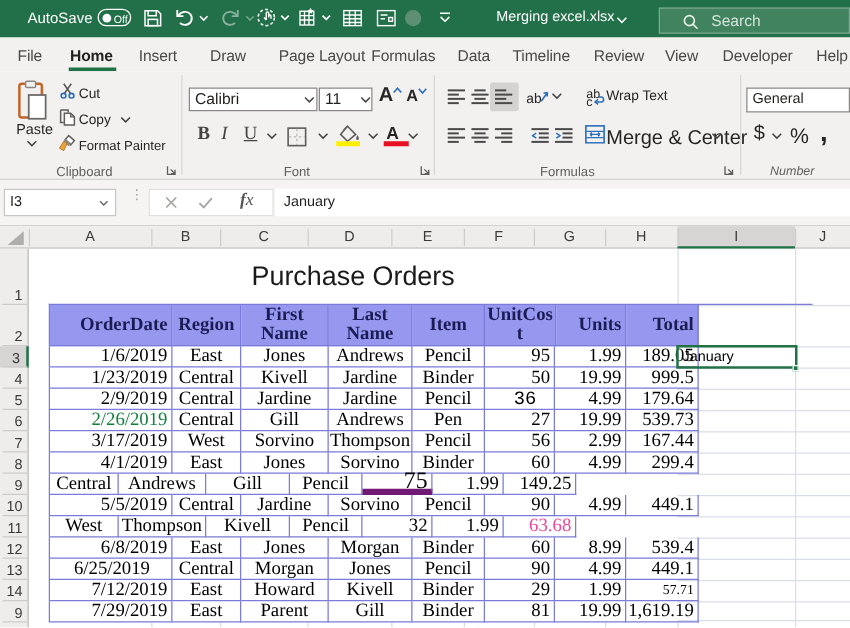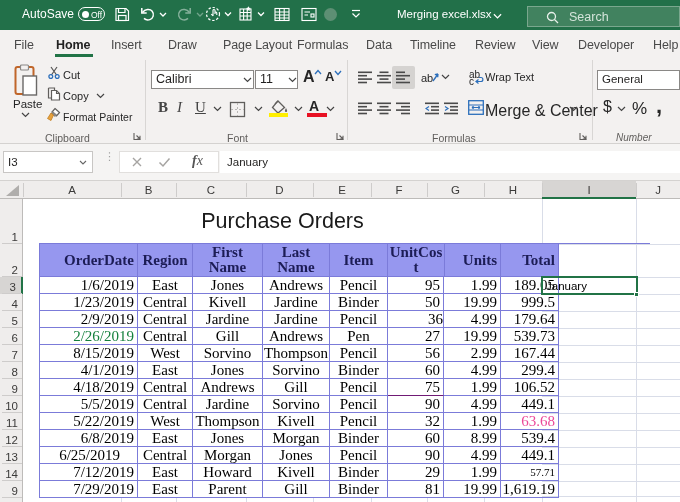--- a/index.html
+++ b/index.html
@@ -401,76 +401,74 @@
 <div style="width:56px;height:17px;border-right:1px solid #7b7bd9;border-bottom:1px solid #7b7bd9;font-size:15px;display:flex;align-items:center;justify-content:flex-end;padding-right:3px;color:#000;">50</div>
 <div style="width:57px;height:17px;border-right:1px solid #7b7bd9;border-bottom:1px solid #7b7bd9;font-size:15px;display:flex;align-items:center;justify-content:flex-end;padding-right:3px;color:#000;">19.99</div>
 <div style="width:58px;height:17px;border-right:1px solid #7b7bd9;border-bottom:1px solid #7b7bd9;font-size:15px;display:flex;align-items:center;justify-content:flex-end;padding-right:3px;color:#000;">999.5</div>
 </div>
 <div style="display:flex;border-left:1px solid #7b7bd9;">
 <div style="width:98px;height:17px;border-right:1px solid #7b7bd9;border-bottom:1px solid #7b7bd9;font-size:15px;display:flex;align-items:center;justify-content:flex-end;padding-right:3px;color:#000;">2/9/2019</div>
 <div style="width:55px;height:17px;border-right:1px solid #7b7bd9;border-bottom:1px solid #7b7bd9;font-size:15px;display:flex;align-items:center;justify-content:center;color:#000;">Central</div>
 <div style="width:70px;height:17px;border-right:1px solid #7b7bd9;border-bottom:1px solid #7b7bd9;font-size:15px;display:flex;align-items:center;justify-content:center;color:#000;">Jardine</div>
 <div style="width:67px;height:17px;border-right:1px solid #7b7bd9;border-bottom:1px solid #7b7bd9;font-size:15px;display:flex;align-items:center;justify-content:center;color:#000;">Jardine</div>
 <div style="width:58px;height:17px;border-right:1px solid #7b7bd9;border-bottom:1px solid #7b7bd9;font-size:15px;display:flex;align-items:center;justify-content:center;color:#000;">Pencil</div>
-<div style="width:56px;height:17px;border-right:1px solid #7b7bd9;border-bottom:1px solid #7b7bd9;font-size:15px;display:flex;align-items:center;justify-content:flex-end;padding-right:0;color:#000;">36</div>
+<div style="width:56px;height:17px;border-right:1px solid #7b7bd9;border-bottom:1px solid #7b7bd9;font-size:15px;display:flex;align-items:center;justify-content:flex-end;padding-right:14px;color:#000;font-family:Liberation Mono, monospace;">36</div>
 <div style="width:57px;height:17px;border-right:1px solid #7b7bd9;border-bottom:1px solid #7b7bd9;font-size:15px;display:flex;align-items:center;justify-content:flex-end;padding-right:3px;color:#000;">4.99</div>
 <div style="width:58px;height:17px;border-right:1px solid #7b7bd9;border-bottom:1px solid #7b7bd9;font-size:15px;display:flex;align-items:center;justify-content:flex-end;padding-right:3px;color:#000;">179.64</div>
 </div>
 <div style="display:flex;border-left:1px solid #7b7bd9;">
 <div style="width:98px;height:17px;border-right:1px solid #7b7bd9;border-bottom:1px solid #7b7bd9;font-size:15px;display:flex;align-items:center;justify-content:flex-end;padding-right:3px;color:#15803d;">2/26/2019</div>
 <div style="width:55px;height:17px;border-right:1px solid #7b7bd9;border-bottom:1px solid #7b7bd9;font-size:15px;display:flex;align-items:center;justify-content:center;color:#000;">Central</div>
 <div style="width:70px;height:17px;border-right:1px solid #7b7bd9;border-bottom:1px solid #7b7bd9;font-size:15px;display:flex;align-items:center;justify-content:center;color:#000;">Gill</div>
 <div style="width:67px;height:17px;border-right:1px solid #7b7bd9;border-bottom:1px solid #7b7bd9;font-size:15px;display:flex;align-items:center;justify-content:center;color:#000;">Andrews</div>
 <div style="width:58px;height:17px;border-right:1px solid #7b7bd9;border-bottom:1px solid #7b7bd9;font-size:15px;display:flex;align-items:center;justify-content:center;color:#000;">Pen</div>
 <div style="width:56px;height:17px;border-right:1px solid #7b7bd9;border-bottom:1px solid #7b7bd9;font-size:15px;display:flex;align-items:center;justify-content:flex-end;padding-right:3px;color:#000;">27</div>
 <div style="width:57px;height:17px;border-right:1px solid #7b7bd9;border-bottom:1px solid #7b7bd9;font-size:15px;display:flex;align-items:center;justify-content:flex-end;padding-right:3px;color:#000;">19.99</div>
 <div style="width:58px;height:17px;border-right:1px solid #7b7bd9;border-bottom:1px solid #7b7bd9;font-size:15px;display:flex;align-items:center;justify-content:flex-end;padding-right:3px;color:#000;">539.73</div>
 </div>
 <div style="display:flex;border-left:1px solid #7b7bd9;">
-<div style="width:98px;height:17px;border-right:1px solid #7b7bd9;border-bottom:1px solid #7b7bd9;font-size:15px;display:flex;align-items:center;justify-content:flex-end;padding-right:3px;color:#000;">8/15/2019</div>
+<div style="width:98px;height:17px;border-right:1px solid #7b7bd9;border-bottom:1px solid #7b7bd9;font-size:15px;display:flex;align-items:center;justify-content:flex-end;padding-right:3px;color:#000;">3/17/2019</div>
 <div style="width:55px;height:17px;border-right:1px solid #7b7bd9;border-bottom:1px solid #7b7bd9;font-size:15px;display:flex;align-items:center;justify-content:center;color:#000;">West</div>
 <div style="width:70px;height:17px;border-right:1px solid #7b7bd9;border-bottom:1px solid #7b7bd9;font-size:15px;display:flex;align-items:center;justify-content:center;color:#000;">Sorvino</div>
 <div style="width:67px;height:17px;border-right:1px solid #7b7bd9;border-bottom:1px solid #7b7bd9;font-size:15px;display:flex;align-items:center;justify-content:center;color:#000;">Thompson</div>
 <div style="width:58px;height:17px;border-right:1px solid #7b7bd9;border-bottom:1px solid #7b7bd9;font-size:15px;display:flex;align-items:center;justify-content:center;color:#000;">Pencil</div>
 <div style="width:56px;height:17px;border-right:1px solid #7b7bd9;border-bottom:1px solid #7b7bd9;font-size:15px;display:flex;align-items:center;justify-content:flex-end;padding-right:3px;color:#000;">56</div>
 <div style="width:57px;height:17px;border-right:1px solid #7b7bd9;border-bottom:1px solid #7b7bd9;font-size:15px;display:flex;align-items:center;justify-content:flex-end;padding-right:3px;color:#000;">2.99</div>
 <div style="width:58px;height:17px;border-right:1px solid #7b7bd9;border-bottom:1px solid #7b7bd9;font-size:15px;display:flex;align-items:center;justify-content:flex-end;padding-right:3px;color:#000;">167.44</div>
 </div>
 <div style="display:flex;border-left:1px solid #7b7bd9;">
 <div style="width:98px;height:17px;border-right:1px solid #7b7bd9;border-bottom:1px solid #7b7bd9;font-size:15px;display:flex;align-items:center;justify-content:flex-end;padding-right:3px;color:#000;">4/1/2019</div>
 <div style="width:55px;height:17px;border-right:1px solid #7b7bd9;border-bottom:1px solid #7b7bd9;font-size:15px;display:flex;align-items:center;justify-content:center;color:#000;">East</div>
 <div style="width:70px;height:17px;border-right:1px solid #7b7bd9;border-bottom:1px solid #7b7bd9;font-size:15px;display:flex;align-items:center;justify-content:center;color:#000;">Jones</div>
 <div style="width:67px;height:17px;border-right:1px solid #7b7bd9;border-bottom:1px solid #7b7bd9;font-size:15px;display:flex;align-items:center;justify-content:center;color:#000;">Sorvino</div>
 <div style="width:58px;height:17px;border-right:1px solid #7b7bd9;border-bottom:1px solid #7b7bd9;font-size:15px;display:flex;align-items:center;justify-content:center;color:#000;">Binder</div>
 <div style="width:56px;height:17px;border-right:1px solid #7b7bd9;border-bottom:1px solid #7b7bd9;font-size:15px;display:flex;align-items:center;justify-content:flex-end;padding-right:3px;color:#000;">60</div>
 <div style="width:57px;height:17px;border-right:1px solid #7b7bd9;border-bottom:1px solid #7b7bd9;font-size:15px;display:flex;align-items:center;justify-content:flex-end;padding-right:3px;color:#000;">4.99</div>
 <div style="width:58px;height:17px;border-right:1px solid #7b7bd9;border-bottom:1px solid #7b7bd9;font-size:15px;display:flex;align-items:center;justify-content:flex-end;padding-right:3px;color:#000;">299.4</div>
 </div>
 <div style="display:flex;border-left:1px solid #7b7bd9;">
-<div style="width:98px;height:17px;border-right:1px solid #7b7bd9;border-bottom:1px solid #7b7bd9;font-size:15px;display:flex;align-items:center;justify-content:flex-end;padding-right:3px;color:#000;">4/18/2019</div>
 <div style="width:55px;height:17px;border-right:1px solid #7b7bd9;border-bottom:1px solid #7b7bd9;font-size:15px;display:flex;align-items:center;justify-content:center;color:#000;">Central</div>
 <div style="width:70px;height:17px;border-right:1px solid #7b7bd9;border-bottom:1px solid #7b7bd9;font-size:15px;display:flex;align-items:center;justify-content:center;color:#000;">Andrews</div>
 <div style="width:67px;height:17px;border-right:1px solid #7b7bd9;border-bottom:1px solid #7b7bd9;font-size:15px;display:flex;align-items:center;justify-content:center;color:#000;">Gill</div>
 <div style="width:58px;height:17px;border-right:1px solid #7b7bd9;border-bottom:1px solid #7b7bd9;font-size:15px;display:flex;align-items:center;justify-content:center;color:#000;">Pencil</div>
-<div style="width:56px;height:17px;border-right:1px solid #7b7bd9;border-bottom:1px solid #701a75;font-size:15px;display:flex;align-items:center;justify-content:flex-end;padding-right:3px;color:#000;">75</div>
+<div style="width:56px;height:17px;border-right:1px solid #7b7bd9;border-bottom:5px solid #701a75;font-size:19px;display:flex;align-items:center;justify-content:flex-end;padding-right:3px;color:#000;">75</div>
 <div style="width:57px;height:17px;border-right:1px solid #7b7bd9;border-bottom:1px solid #7b7bd9;font-size:15px;display:flex;align-items:center;justify-content:flex-end;padding-right:3px;color:#000;">1.99</div>
-<div style="width:58px;height:17px;border-right:1px solid #7b7bd9;border-bottom:1px solid #7b7bd9;font-size:15px;display:flex;align-items:center;justify-content:flex-end;padding-right:3px;color:#000;">106.52</div>
+<div style="width:58px;height:17px;border-right:1px solid #7b7bd9;border-bottom:1px solid #7b7bd9;font-size:15px;display:flex;align-items:center;justify-content:flex-end;padding-right:3px;color:#000;">149.25</div>
 </div>
 <div style="display:flex;border-left:1px solid #7b7bd9;">
 <div style="width:98px;height:17px;border-right:1px solid #7b7bd9;border-bottom:1px solid #7b7bd9;font-size:15px;display:flex;align-items:center;justify-content:flex-end;padding-right:3px;color:#000;">5/5/2019</div>
 <div style="width:55px;height:17px;border-right:1px solid #7b7bd9;border-bottom:1px solid #7b7bd9;font-size:15px;display:flex;align-items:center;justify-content:center;color:#000;">Central</div>
 <div style="width:70px;height:17px;border-right:1px solid #7b7bd9;border-bottom:1px solid #7b7bd9;font-size:15px;display:flex;align-items:center;justify-content:center;color:#000;">Jardine</div>
 <div style="width:67px;height:17px;border-right:1px solid #7b7bd9;border-bottom:1px solid #7b7bd9;font-size:15px;display:flex;align-items:center;justify-content:center;color:#000;">Sorvino</div>
 <div style="width:58px;height:17px;border-right:1px solid #7b7bd9;border-bottom:1px solid #7b7bd9;font-size:15px;display:flex;align-items:center;justify-content:center;color:#000;">Pencil</div>
 <div style="width:56px;height:17px;border-right:1px solid #7b7bd9;border-bottom:1px solid #7b7bd9;font-size:15px;display:flex;align-items:center;justify-content:flex-end;padding-right:3px;color:#000;">90</div>
 <div style="width:57px;height:17px;border-right:1px solid #7b7bd9;border-bottom:1px solid #7b7bd9;font-size:15px;display:flex;align-items:center;justify-content:flex-end;padding-right:3px;color:#000;">4.99</div>
 <div style="width:58px;height:17px;border-right:1px solid #7b7bd9;border-bottom:1px solid #7b7bd9;font-size:15px;display:flex;align-items:center;justify-content:flex-end;padding-right:3px;color:#000;">449.1</div>
 </div>
 <div style="display:flex;border-left:1px solid #7b7bd9;">
-<div style="width:98px;height:17px;border-right:1px solid #7b7bd9;border-bottom:1px solid #7b7bd9;font-size:15px;display:flex;align-items:center;justify-content:flex-end;padding-right:3px;color:#000;">5/22/2019</div>
 <div style="width:55px;height:17px;border-right:1px solid #7b7bd9;border-bottom:1px solid #7b7bd9;font-size:15px;display:flex;align-items:center;justify-content:center;color:#000;">West</div>
 <div style="width:70px;height:17px;border-right:1px solid #7b7bd9;border-bottom:1px solid #7b7bd9;font-size:15px;display:flex;align-items:center;justify-content:center;color:#000;">Thompson</div>
 <div style="width:67px;height:17px;border-right:1px solid #7b7bd9;border-bottom:1px solid #7b7bd9;font-size:15px;display:flex;align-items:center;justify-content:center;color:#000;">Kivell</div>
 <div style="width:58px;height:17px;border-right:1px solid #7b7bd9;border-bottom:1px solid #7b7bd9;font-size:15px;display:flex;align-items:center;justify-content:center;color:#000;">Pencil</div>
 <div style="width:56px;height:17px;border-right:1px solid #7b7bd9;border-bottom:1px solid #7b7bd9;font-size:15px;display:flex;align-items:center;justify-content:flex-end;padding-right:3px;color:#000;">32</div>
 <div style="width:57px;height:17px;border-right:1px solid #7b7bd9;border-bottom:1px solid #7b7bd9;font-size:15px;display:flex;align-items:center;justify-content:flex-end;padding-right:3px;color:#000;">1.99</div>
 <div style="width:58px;height:17px;border-right:1px solid #7b7bd9;border-bottom:1px solid #7b7bd9;font-size:15px;display:flex;align-items:center;justify-content:flex-end;padding-right:3px;color:#ec4899;">63.68</div>
 </div>
 <div style="display:flex;border-left:1px solid #7b7bd9;">
 <div style="width:98px;height:17px;border-right:1px solid #7b7bd9;border-bottom:1px solid #7b7bd9;font-size:15px;display:flex;align-items:center;justify-content:flex-end;padding-right:3px;color:#000;">6/8/2019</div>

